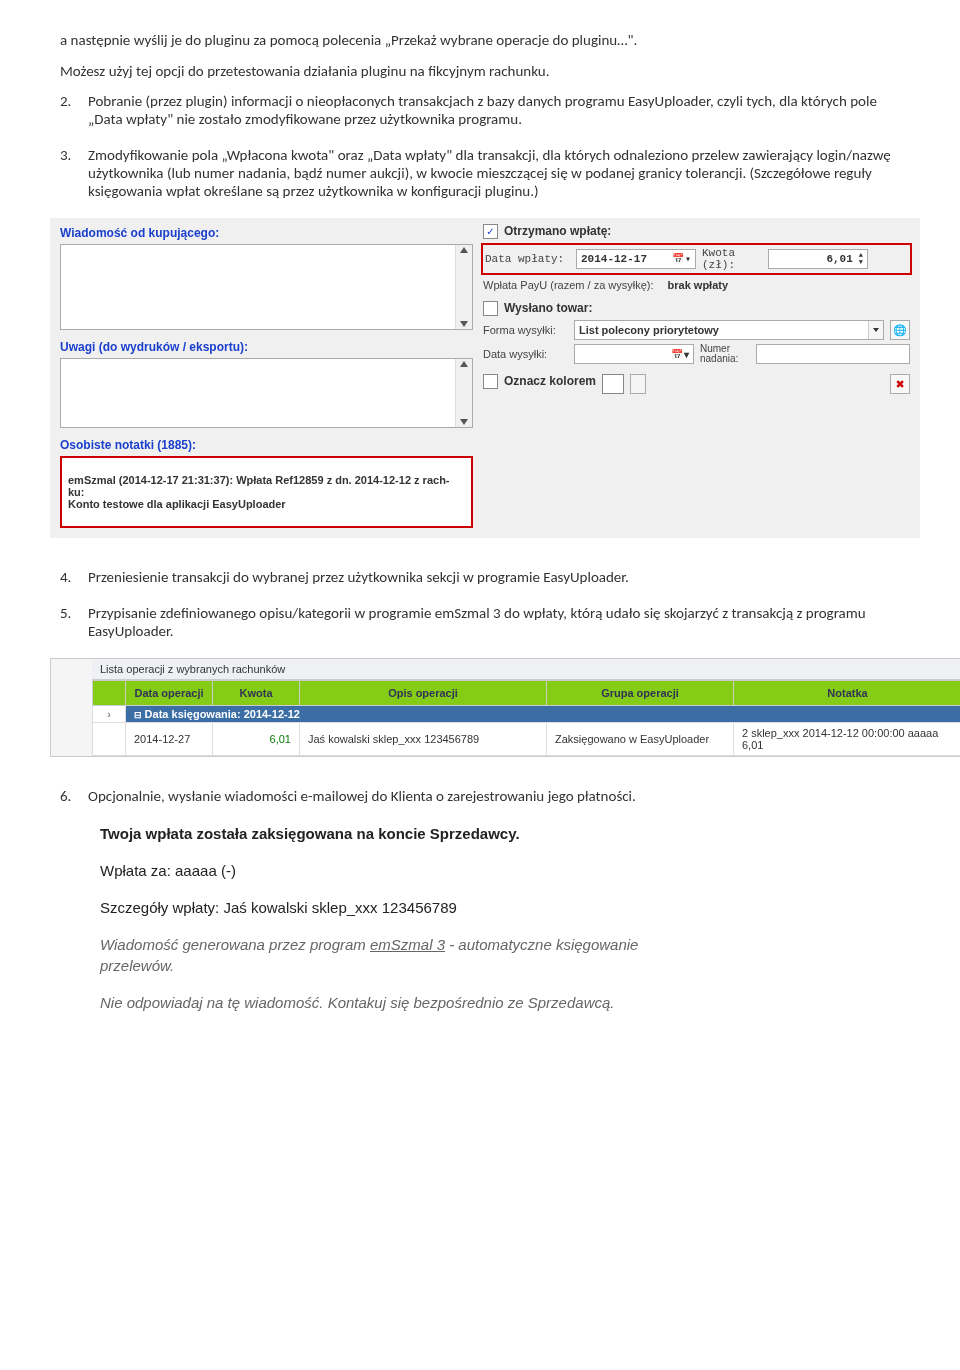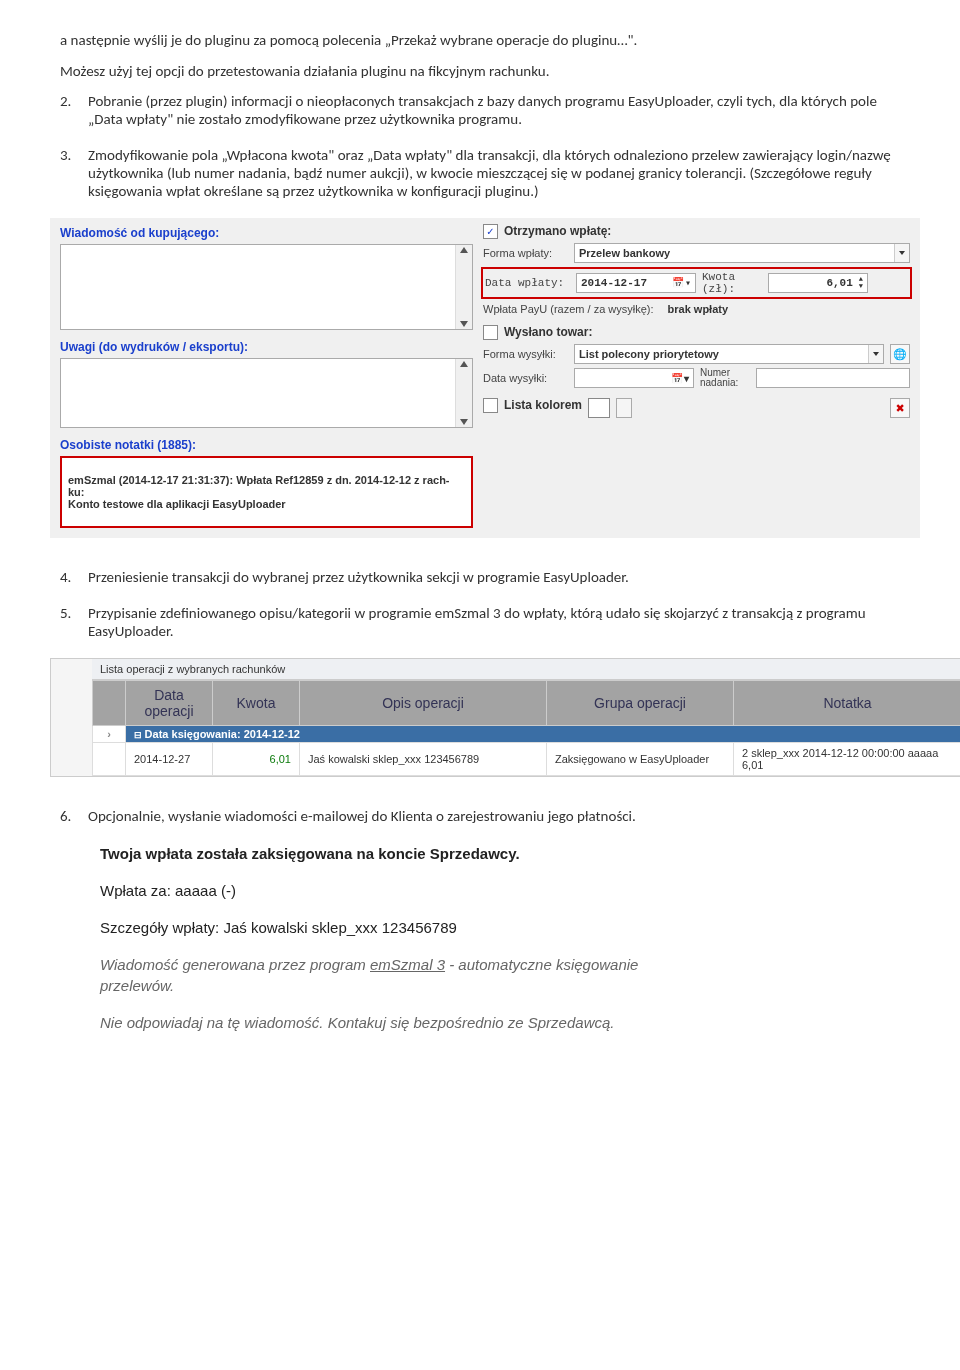--- a/index.html
+++ b/index.html
@@ -59,21 +59,21 @@
     margin: 14px 0 30px -10px;
     width: 870px;
     font-family: "Segoe UI", Tahoma, sans-serif;
     font-size: 11px;
     background: #f5f5f5;
     border: 1px solid #ccc;
     padding-left: 41px;
   }
   .shot2 .title { padding: 4px 8px; background: #eef0f3; border-bottom: 1px solid #ccc; }
   .shot2 table { width: 100%; border-collapse: collapse; }
-  .shot2 th { background: #a3a3a3; border: 1px solid #ccc; padding: 6px 8px; font-weight: normal; color: #335; text-align: center; font-size: 14px; }
+  .shot2 th { background: #84cc16; border: 1px solid #ccc; padding: 6px 8px; font-weight: bold; color: #335; text-align: center; font-size: 11px; }
   .shot2 td { border: 1px solid #ddd; padding: 4px 8px; background: #fff; font-size: 11px; }
   .shot2 .group-row td { background: #3a6ea5; color: #fff; font-weight: bold; font-size: 11px; padding: 2px 8px; }
   .shot2 .chev { width: 16px; background: #fff; border-right: 1px solid #ddd; color: #888; text-align: center; }
   .green { color: #0a7a0a; }
 
   
   .shot3 {
     margin: 14px 0 10px 40px;
     width: 610px;
     font-family: "Segoe UI", Arial, sans-serif;
@@ -116,27 +116,20 @@
       <div class="blue-label">Osobiste notatki (1885):</div>
       <div class="notes-box">
         <div>emSzmal (2014-12-17 21:31:37): Wpłata Ref12859 z dn. 2014-12-12 z rach-ku:</div>
         <div>Konto testowe dla aplikacji EasyUploader</div>
       </div>
     </div>
     <div class="right-col">
       <div class="chk-row">
         <span class="chk on"></span>
         <span style="font-weight:bold">Otrzymano wpłatę:</span>
-      </div>
-      <div class="field-line">
-        <span class="lbl">Forma wpłaty:</span>
-        <div class="input">
-          <span>Przelew bankowy</span>
-          <span class="dd"></span>
-        </div>
       </div>
       <div class="red-box">
         <div class="field-line" style="padding:0">
           <span class="lbl">Data wpłaty:</span>
           <div class="input small">
             <span>2014-12-17</span>
             <span style="margin-left:auto;font-size:10px">📅▾</span>
           </div>
           <span class="lbl" style="width:60px">Kwota (zł):</span>
           <div class="input" style="justify-content:flex-end;width:90px;flex:none">
@@ -164,21 +157,21 @@
       <div class="field-line">
         <span class="lbl">Data wysyłki:</span>
         <div class="input small">
           <span style="margin-left:auto;font-size:10px">📅▾</span>
         </div>
         <span class="lbl" style="width:50px;font-size:10px;line-height:1">Numer nadania:</span>
         <div class="input" style="flex:1"></div>
       </div>
       <div class="chk-row" style="margin-top:6px">
         <span class="chk"></span>
-        <span style="font-weight:bold">Lista kolorem</span>
+        <span style="font-weight:bold">Oznacz kolorem</span>
         <span class="color-swatch"></span>
         <span class="dd" style="position:relative;width:14px;height:18px;border:1px solid #aaa;background:#f5f5f5"></span>
         <span class="icon-btn" style="margin-left:auto;color:#c00">✖</span>
       </div>
     </div>
   </div>
 </div>
 
 <ol class="main-list">
   <li>

